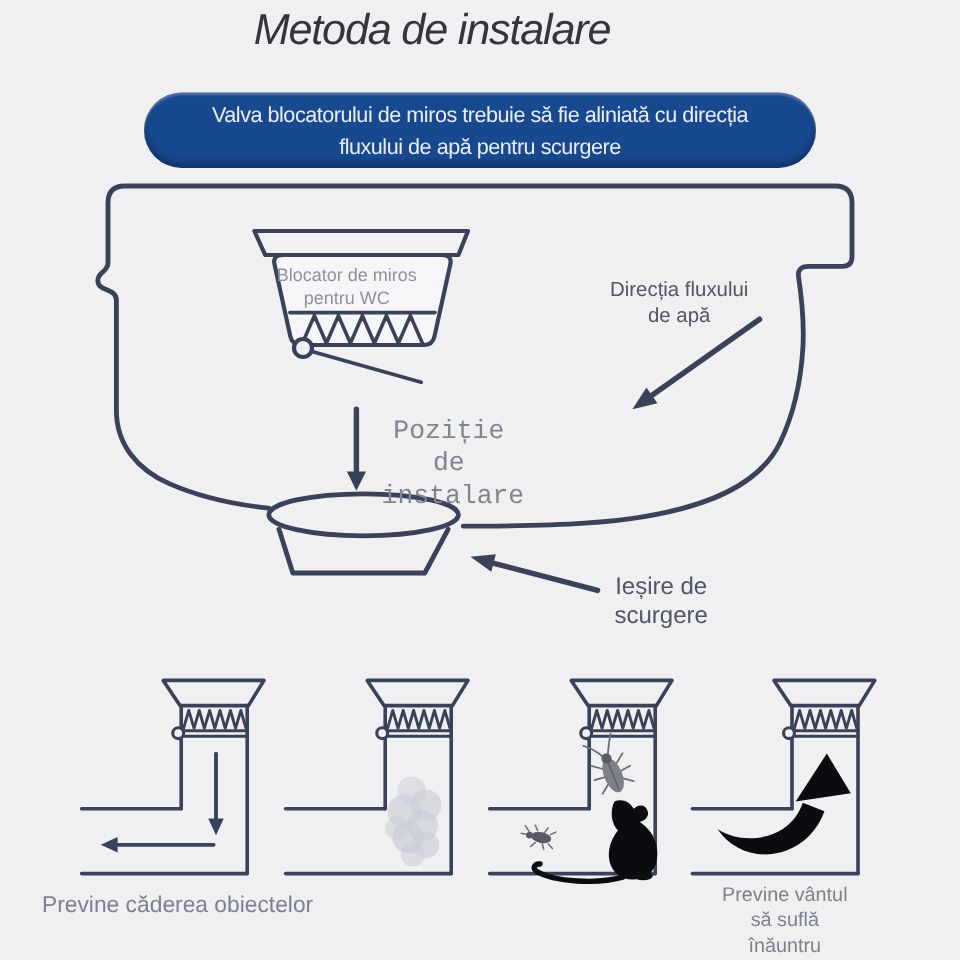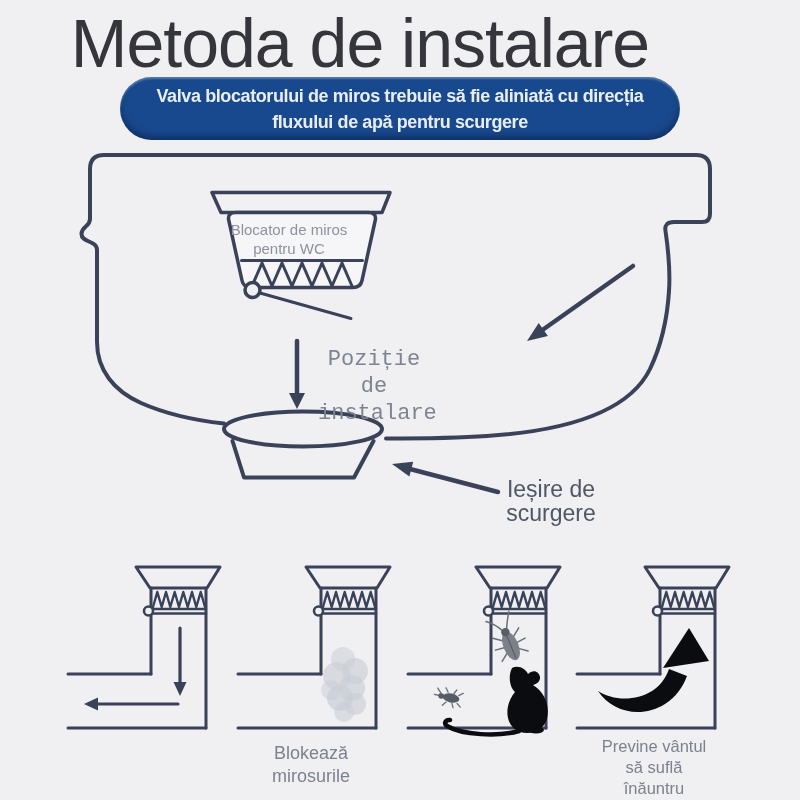--- a/index.html
+++ b/index.html
@@ -3,39 +3,40 @@
 <meta charset="utf-8">
 <style>
   html,body { margin:0; padding:0; }
   .stage {
     position:relative; width:800px; height:800px; overflow:hidden;
     background: var(--background, #f0eff1);
     font-family:"Liberation Sans", sans-serif;
   }
   .page-title {
     position:absolute; top:4px; left:0; width:720px; margin:0;
-    text-align:center; font-size:68px; font-weight:500; letter-spacing:-1px;
+    text-align:center; font-size:36px; font-weight:500; letter-spacing:-1px;
     color: var(--title-text, #35363c);
+    font-style: italic;
   }
   .banner {
     position:absolute; top:77px; left:120px; width:560px; height:63px;
     box-sizing:border-box; border-radius:32px;
     background: var(--banner-blue, #18498f);
     box-shadow: inset 0 2px 2px rgba(255,255,255,.28), inset 0 -4px 7px rgba(0,0,20,.35);
     display:flex; flex-direction:column; align-items:center; justify-content:center;
     color: var(--banner-text, #e9eef6);
     font-size:18px; line-height:26px; letter-spacing:-0.4px; text-align:center;
   }
-  .banner div { white-space:nowrap;font-weight:bold; }
+  .banner div { white-space:nowrap; }
   svg.art { position:absolute; left:0; top:0; }
   .lbl { position:absolute; text-align:center; }
   .lbl-device   { left:219px; top:220px; width:140px; font-size:15px; line-height:19px; color:var(--device-label-gray,#8d929d); }
   .lbl-flow     { left:500px; top:231px; width:132px; font-size:17px; line-height:21px; color:var(--label-dark,#4f5666); }
   .lbl-pos      { left:318px; top:346px; width:112px; font-size:22px; line-height:27px; color:var(--label-gray-light,#7d8492);font-family:Liberation Mono, monospace; }
-  .lbl-outlet   { left:497px; top:477px; width:108px; font-size:23px; line-height:24px; color:var(--label-dark,#4f5666); }
+  .lbl-outlet   { left:497px; top:477px; width:108px; font-size:20px; line-height:24px; color:var(--label-dark,#4f5666); }
   .lbl-benefit  { color:var(--label-gray,#7b8290); }
   .lbl-b1 { left:30px;  top:744px; width:236px; font-size:19px; }
   .lbl-b2 { left:258px; top:742px; width:106px; font-size:18px; line-height:23px; }
   .lbl-b3 { left:374px; top:752px; width:224px; font-size:19px; }
   .lbl-b4 { left:595px; top:736px; width:118px; font-size:16.5px; line-height:21px; }
   
   .ol   { stroke:var(--outline,#3a4259); fill:none; stroke-width:4;   stroke-linecap:round; stroke-linejoin:round; }
   .ol35 { stroke:var(--outline,#3a4259); fill:none; stroke-width:3.5; stroke-linecap:round; stroke-linejoin:round; }
   .ol3  { stroke:var(--outline,#3a4259); fill:none; stroke-width:3;   stroke-linecap:round; stroke-linejoin:round; }
   .ol24 { stroke:var(--outline,#3a4259); fill:none; stroke-width:2.4; stroke-linecap:round; stroke-linejoin:round; }
@@ -173,19 +174,20 @@
       <use href="#pipe" transform="translate(577,565)"></use>
       <g>
         <path class="fillblk" d="M 598 691 C 612 712 641 719 665 704 C 676 697 683 687 687 676
                                  L 669 669 C 666 678 660 686 652 691 C 634 702 612 700 598 691 Z"></path>
         <polygon class="fillblk" points="689,628 663,668 709,661"></polygon>
       </g>
     </g>
   </svg>
 
   <div class="lbl lbl-device">Blocator de miros pentru WC</div>
+  <div class="lbl lbl-flow">Direcția fluxului de apă</div>
   <div class="lbl lbl-pos">Poziție de instalare</div>
   <div class="lbl lbl-outlet">Ieșire de scurgere</div>
 
-  <div class="lbl lbl-benefit lbl-b2">Blokează mirosurile</div>
+  <div class="lbl lbl-benefit lbl-b1">Previne căderea obiectelor</div>
   <div class="lbl lbl-benefit lbl-b4">Previne vântul să suflă înăuntru</div>
 
 </div>
 
 </body></html>

